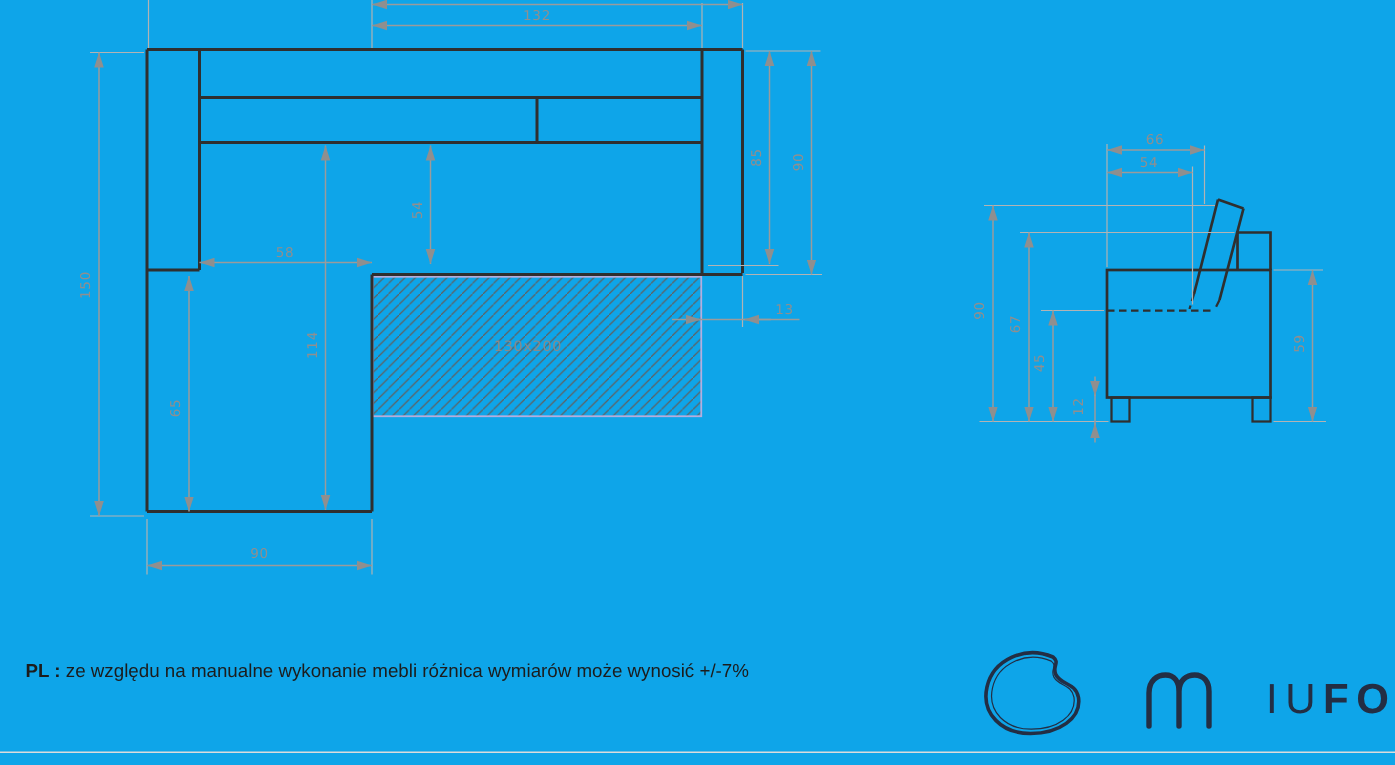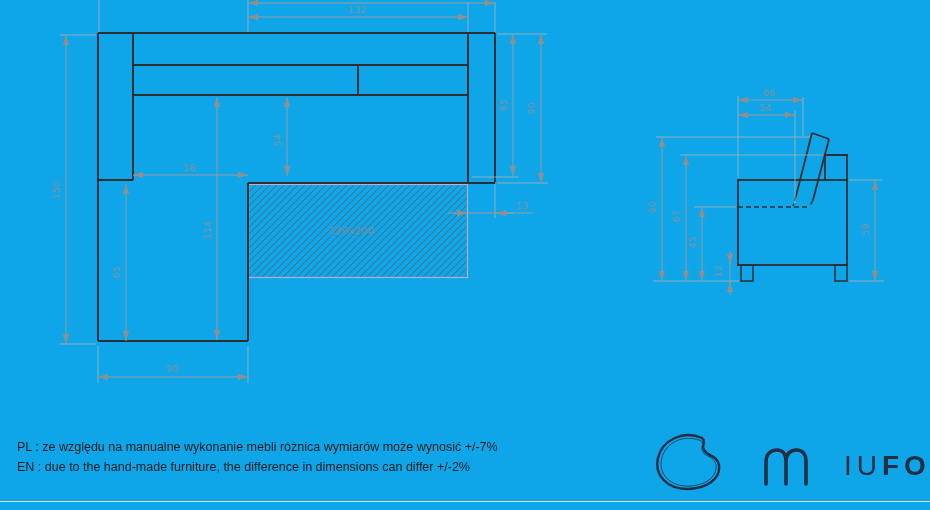--- a/index.html
+++ b/index.html
@@ -3,21 +3,21 @@
 <meta charset="utf-8">
 <style>
   html,body{margin:0;padding:0;background:#ffffff;}
   body{width:930px;height:510px;font-family:"Liberation Sans",sans-serif;}
   #page{position:relative;width:930px;height:510px;background:#0ea5e9;overflow:hidden;}
   #drawing{position:absolute;left:0;top:0;}
   .dim-text{font-family:"DejaVu Sans",sans-serif;font-size:9px;fill:#8f8f8f;letter-spacing:0.5px;}
   .mattress-text{font-family:"DejaVu Sans",sans-serif;font-size:9.5px;fill:#8a8a8a;letter-spacing:0.5px;}
   #notes{position:absolute;left:17px;top:437px;font-size:12.5px;color:#1c1c1c;}
   #notes .row{line-height:20px;white-space:nowrap;}
-  #notes .lang{font-weight:normal;margin-top:44px;}
+  #notes .lang{font-weight:bold;margin-top:44px;}
   #footer-divider{position:absolute;left:0;right:0;top:501px;height:0;border-top:1px solid #dcdcdc;}
   #logo{position:absolute;left:650px;top:431px;width:278px;height:62px;display:flex;align-items:center;gap:32px;}
   #logo .bean{flex:0 0 auto;}
   #logo .mglyph{flex:0 0 auto;margin-left:2px;margin-top:10px;}
   #logo .brand{margin-left:2px;margin-top:6px;font-size:28px;color:#232e44;letter-spacing:5px;white-space:nowrap;}
   #logo .light{font-weight:400;}
   #logo .heavy{font-weight:800;}
   #logo .reg{font-size:13px;font-weight:700;vertical-align:14px;letter-spacing:0;margin-left:-2px;}
 </style>
 </head>
@@ -149,24 +149,20 @@
       <text class="dim-text" text-anchor="middle" x="722" y="271" transform="rotate(-90 722 271)">12</text>
       <text class="dim-text" text-anchor="middle" x="869" y="229" transform="rotate(-90 869 229)">59</text>
     </g>
   </svg>
 
   <div id="notes">
     <div class="row">
       <span class="lang">PL :</span>
       <span>ze względu na manualne wykonanie mebli różnica wymiarów może wynosić +/-7%</span>
     </div>
-    <div class="row">
-      <span class="lang">EN :</span>
-      <span>due to the hand-made furniture, the difference in dimensions can differ +/-2%</span>
-    </div>
   </div>
 
   <div id="footer-divider"></div>
 
   <div id="logo">
     <svg class="bean" width="78" height="60" viewBox="0 0 68 60">
       <path d="M47,6 C28,-2 7,8 3,26 C-1,44 13,57 32,57 C51,57 66,47 64,33 C62,23 53,25 49,18 C46,12 52,10 47,6 Z" fill="none" stroke="#232e44" stroke-width="2.4"></path>
       <path d="M47,6 C28,-2 7,8 3,26 C-1,44 13,57 32,57 C51,57 66,47 64,33 C62,23 53,25 49,18 C46,12 52,10 47,6 Z" fill="none" stroke="#232e44" stroke-width="0.9" transform="translate(4,3.4) scale(0.89)"></path>
     </svg>
     <svg class="mglyph" width="48" height="40" viewBox="0 0 48 40">

